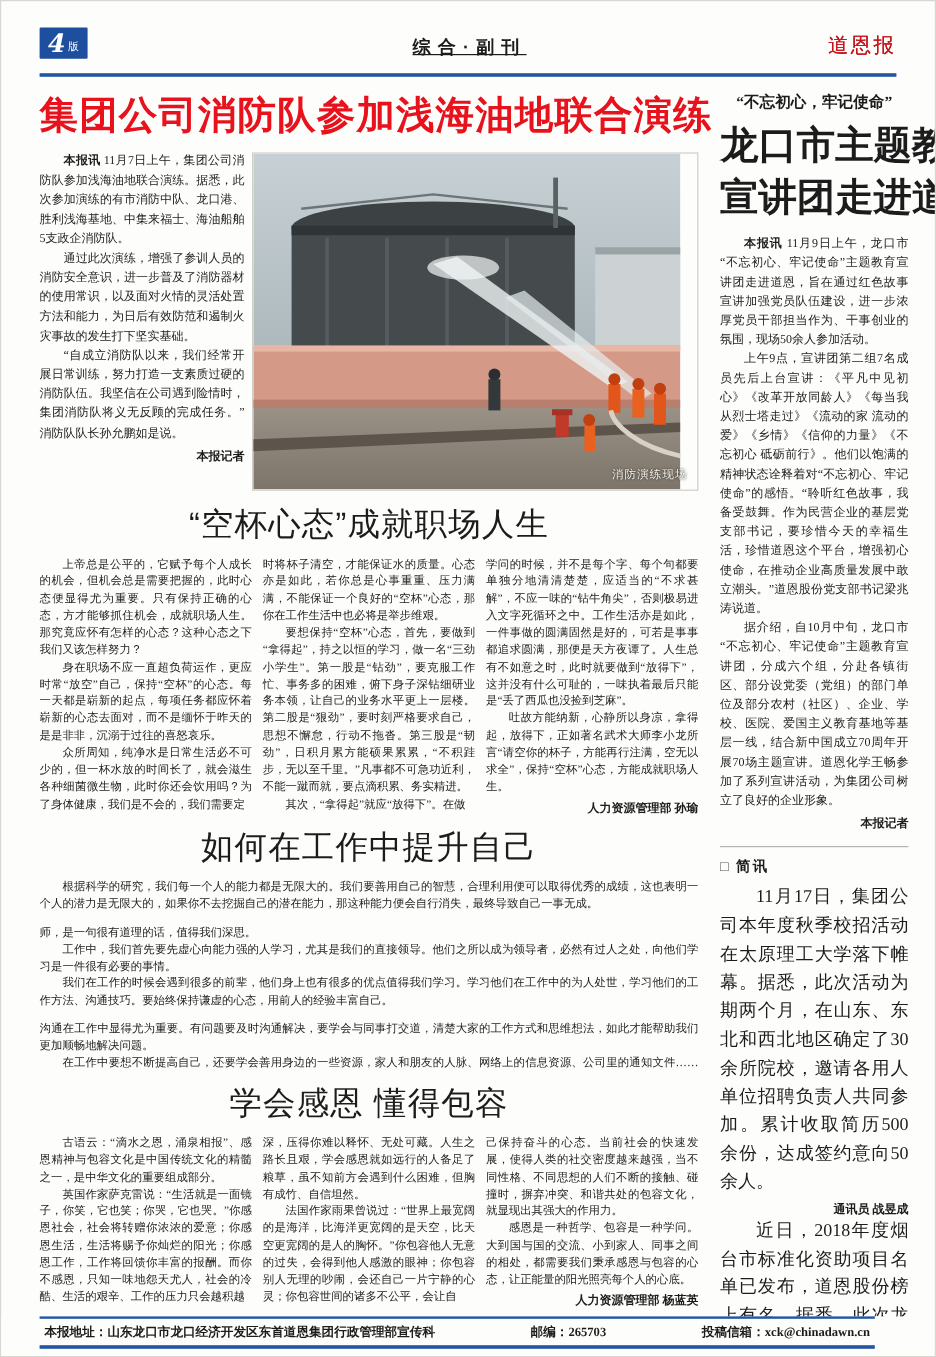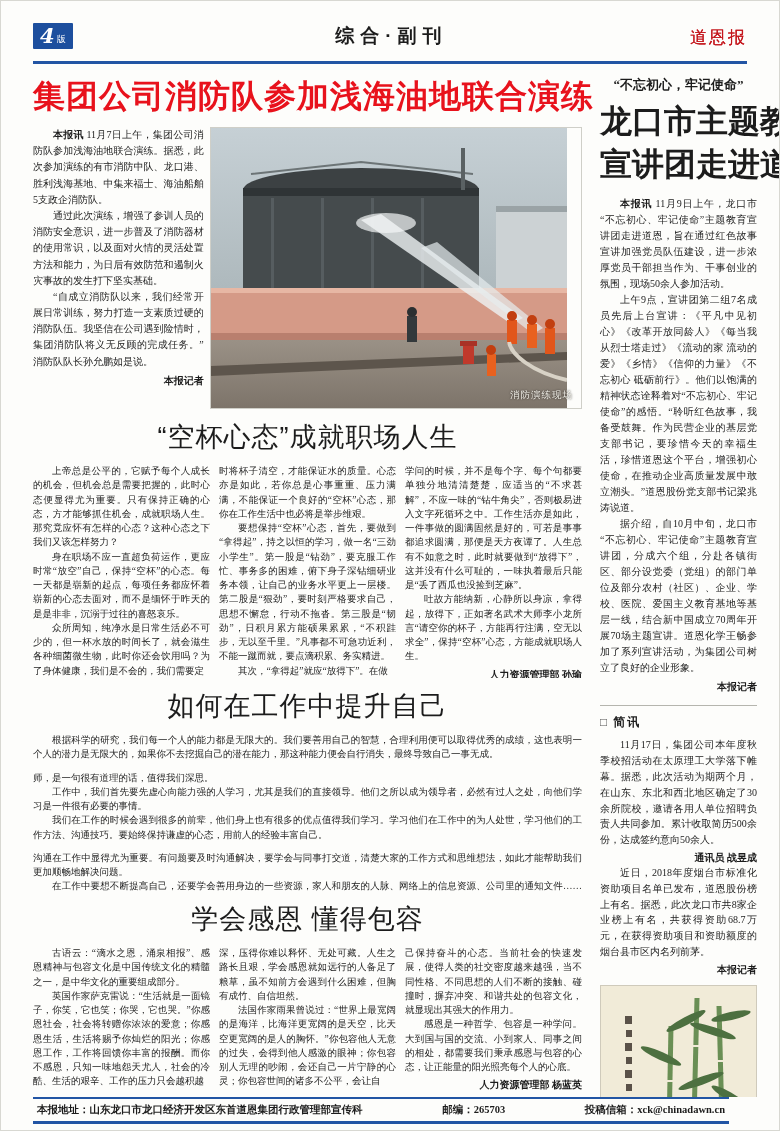--- a/index.html
+++ b/index.html
@@ -11,22 +11,22 @@
     color:#1c1c1c; border:1px solid #d8d8d2;
   }
   
   .hdr { position:relative; height:56px; padding:14px 32px 0 32px; }
   .hdr-row { display:flex; align-items:flex-end; justify-content:space-between; height:34px; }
   .page-no-box { display:flex; align-items:flex-end; gap:2px; background:#1d4f9e; color:#fff;
     padding:2px 7px 3px 7px; border-radius:1px; }
   .page-no { font-size:21px; font-style:italic; font-weight:bold; line-height:1;
     font-family:"DejaVu Serif",serif; }
   .page-no-lab { font-size:9px; line-height:1.4; }
-  .section-title { font-size:19px; font-weight:bold; letter-spacing:6px;
-    font-family:"Liberation Sans",sans-serif; transform:translateX(10px); }
+  .section-title { font-size:15px; font-weight:bold; letter-spacing:6px;
+    font-family:"Liberation Sans",sans-serif; transform:translateX(10px);text-decoration:underline; }
   .masthead { font-size:17px; font-weight:normal; color:#c4161c; letter-spacing:2px;
     text-shadow:0 0 .4px #c4161c; }
   .hdr-rule { height:3px; background:#2255a4; margin:4px 32px 0 32px; }
 
   
   .content { display:flex; padding:4px 32px 0 32px; gap:9px; }
   .main { width:549px; }
   .vdiv { width:1px; background:#b5b5ae; margin-top:4px; }
   .side { width:157px; }
 
@@ -54,21 +54,21 @@
 
   
   .side-quote { font-size:13px; font-weight:bold; text-align:center; padding:8px 0 6px 0; }
   .side-title { font-size:32px; font-weight:bold; line-height:1.35; text-align:center;
     font-family:"Liberation Sans",sans-serif; white-space:nowrap; }
   .side-body { margin-top:10px; font-size:10px; line-height:1.6; text-align:justify; }
   .side-body p { text-indent:2em; }
   .side-hr { height:1px; background:#b5b5ae; margin:10px 0 8px 0; }
   .briefs-head { font-size:12px; font-weight:bold; letter-spacing:2px; margin:2px 0 6px 0; }
   .briefs-head .sq { font-weight:normal; color:#555; margin-right:4px; }
-  .brief { font-size:10px; line-height:1.58; text-align:justify; text-indent:2em; }
+  .brief { font-size:15px; line-height:1.58; text-align:justify; text-indent:2em; }
   .painting { position:relative; width:157px; height:312px; margin-top:8px;
     border:1px solid #cfcabb; overflow:hidden; }
 
   
   .footer { position:absolute; left:0; right:18px; bottom:0; padding:0 32px 6px 32px; background:#fdfdfb; }
   .foot-rule-a { height:2px; background:#2255a4; }
   .foot-row { display:flex; justify-content:space-between; align-items:center;
     font-size:10.5px; font-weight:bold; padding:4px 4px; white-space:nowrap; }
   .foot-rule-b { height:3px; background:#2255a4; }
 </style>

